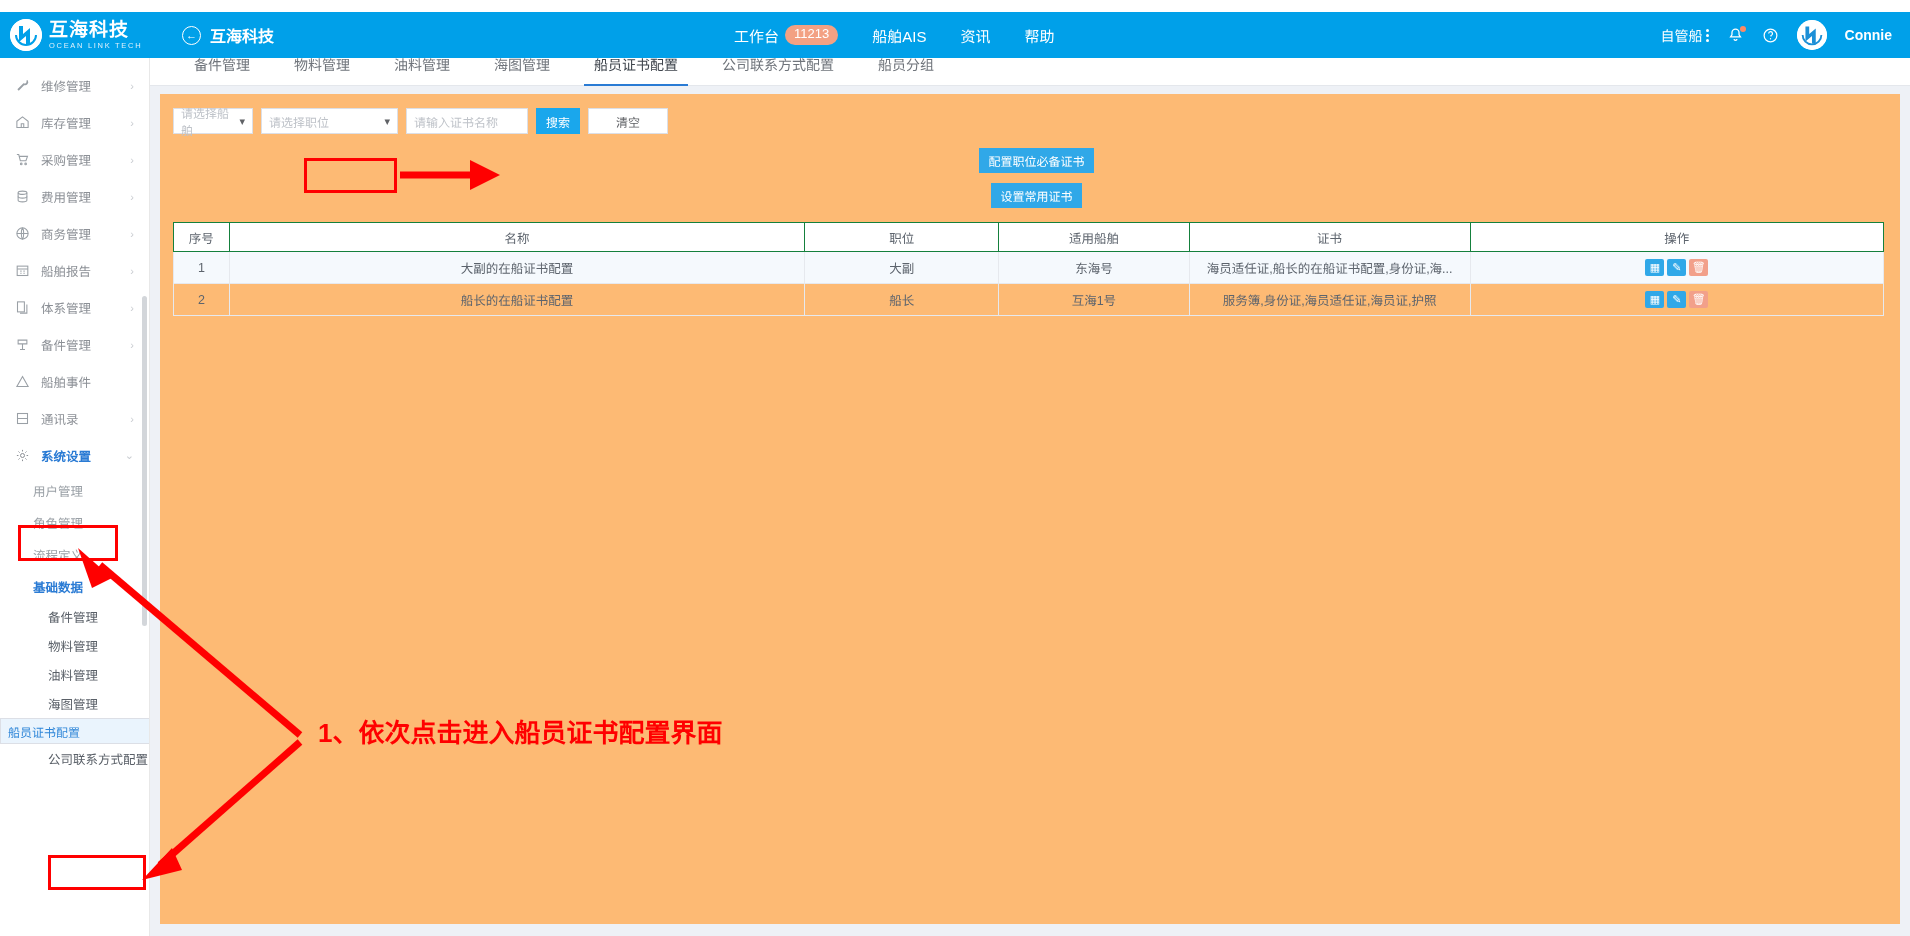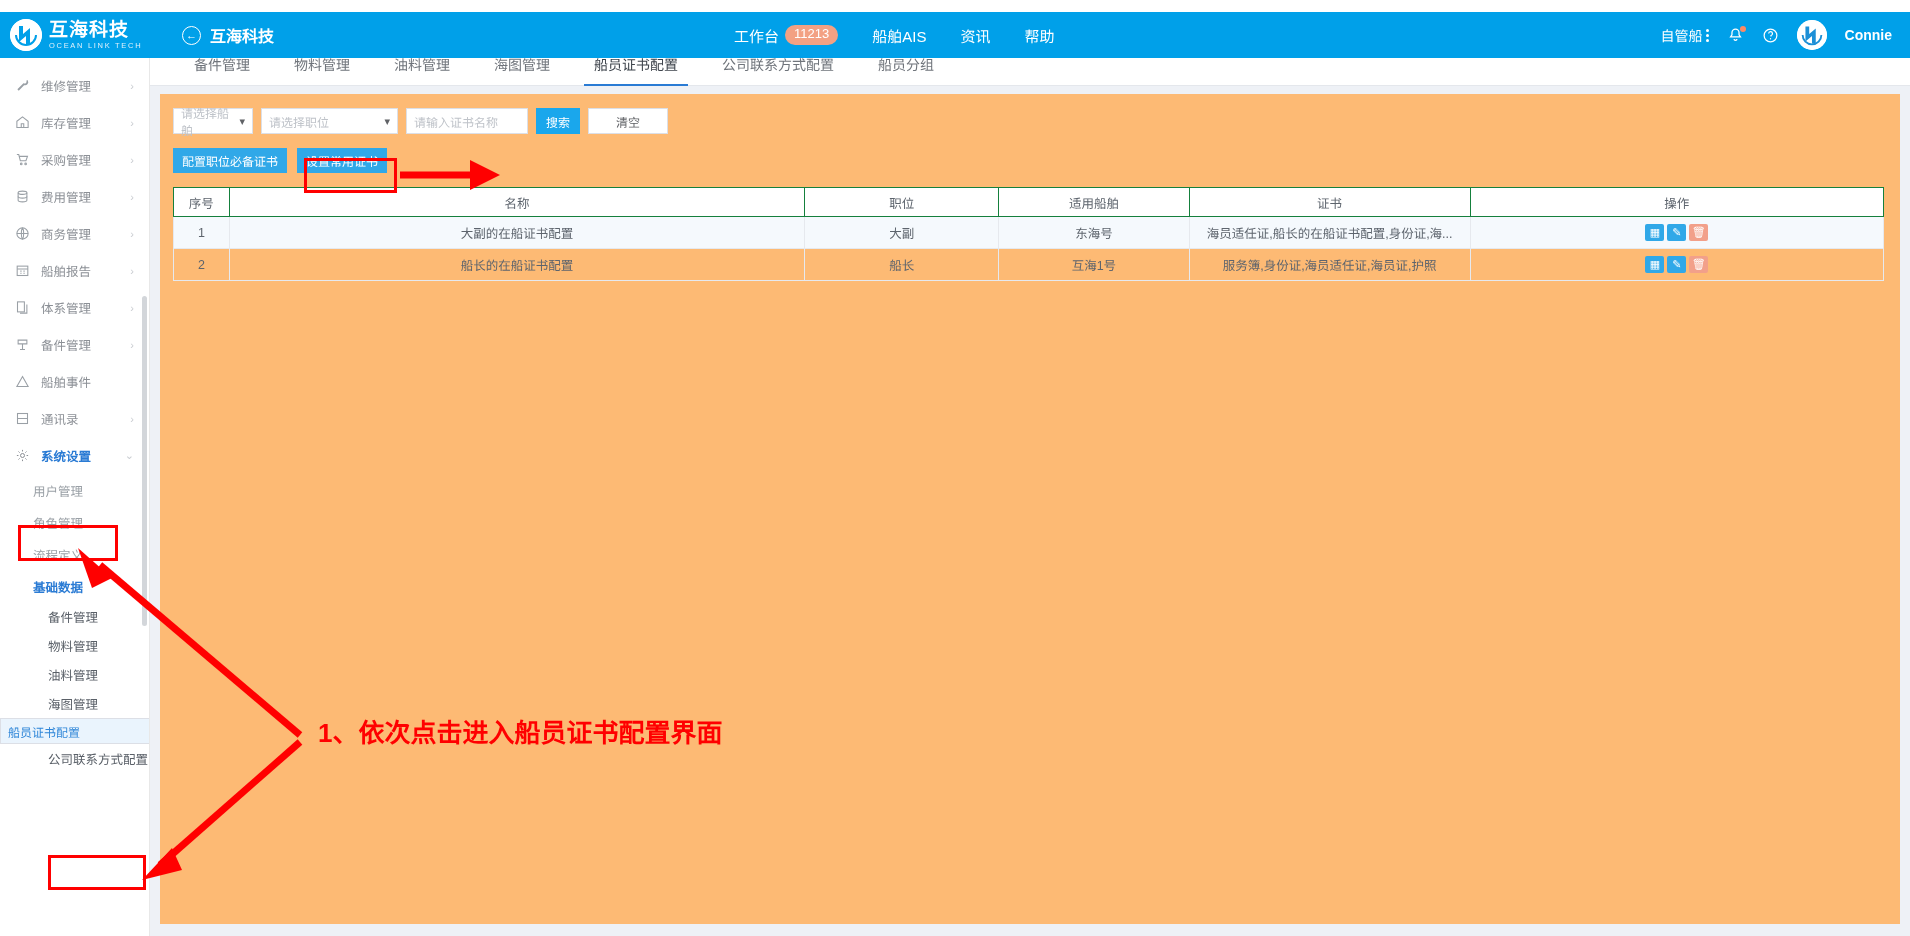--- a/index.html
+++ b/index.html
@@ -112,21 +112,21 @@
   }
   .btn-search {
     height: 26px; background: #1aa7ec; color: #fff; font-size: 12px;
     padding: 0 10px; display: flex; align-items: center; cursor: pointer; border: none;
   }
   .btn-clear {
     height: 26px; background: #fff; color: #606266; font-size: 12px; border: 1px solid #dcdfe6;
     padding: 0 27px; display: flex; align-items: center; cursor: pointer;
   }
 
-  .actions { display: flex; align-items: center; gap: 10px; padding: 14px 0 0 13px; position: relative; }
+  .actions { display: flex; align-items: center; gap: 10px; padding: 14px 0 0 13px; position: relative; flex-direction: column; }
   .btn-blue {
     height: 25px; background: #30a8e8; color: #fff; font-size: 12px;
     padding: 0 9px; display: flex; align-items: center; cursor: pointer; border: none;
     white-space: nowrap;
   }
 
   table.grid { width: 1711px; margin: 14px 0 0 13px; border-collapse: collapse; table-layout: fixed; }
   table.grid th {
     background: #fff; border: 1px solid #15803d; font-size: 12.5px; color: #5d646d;
     font-weight: normal; height: 29px; text-align: center;

